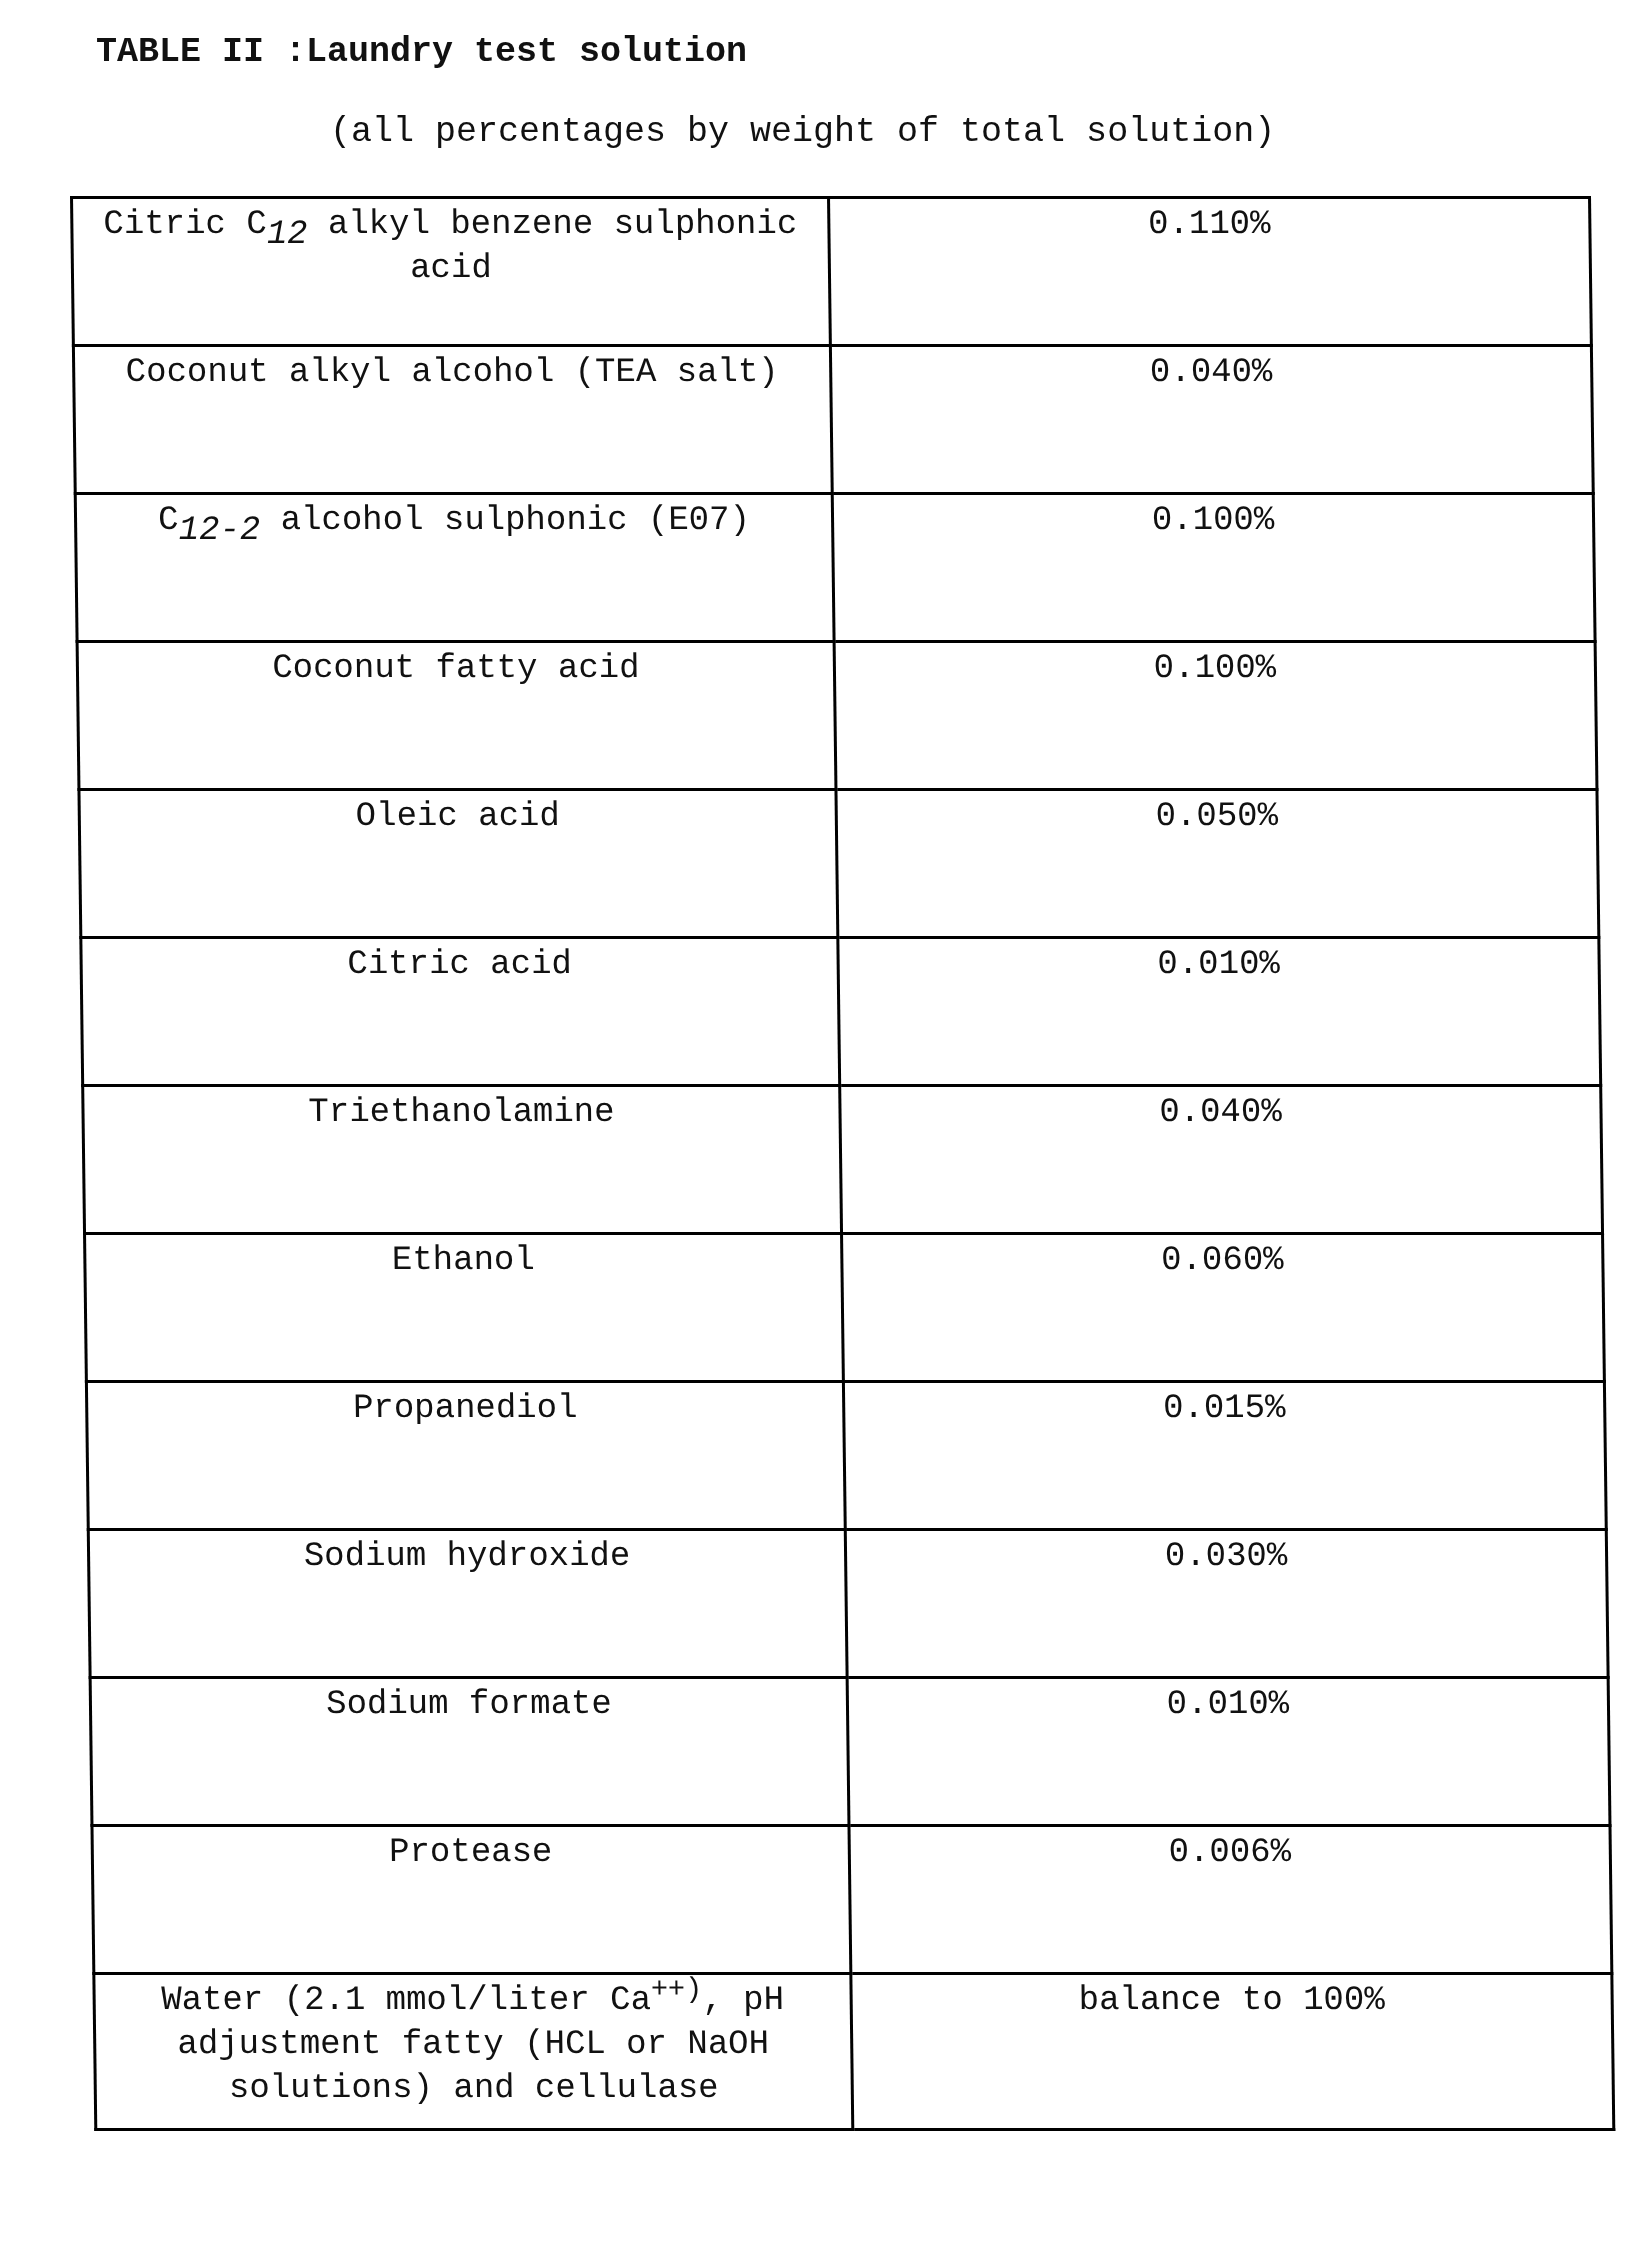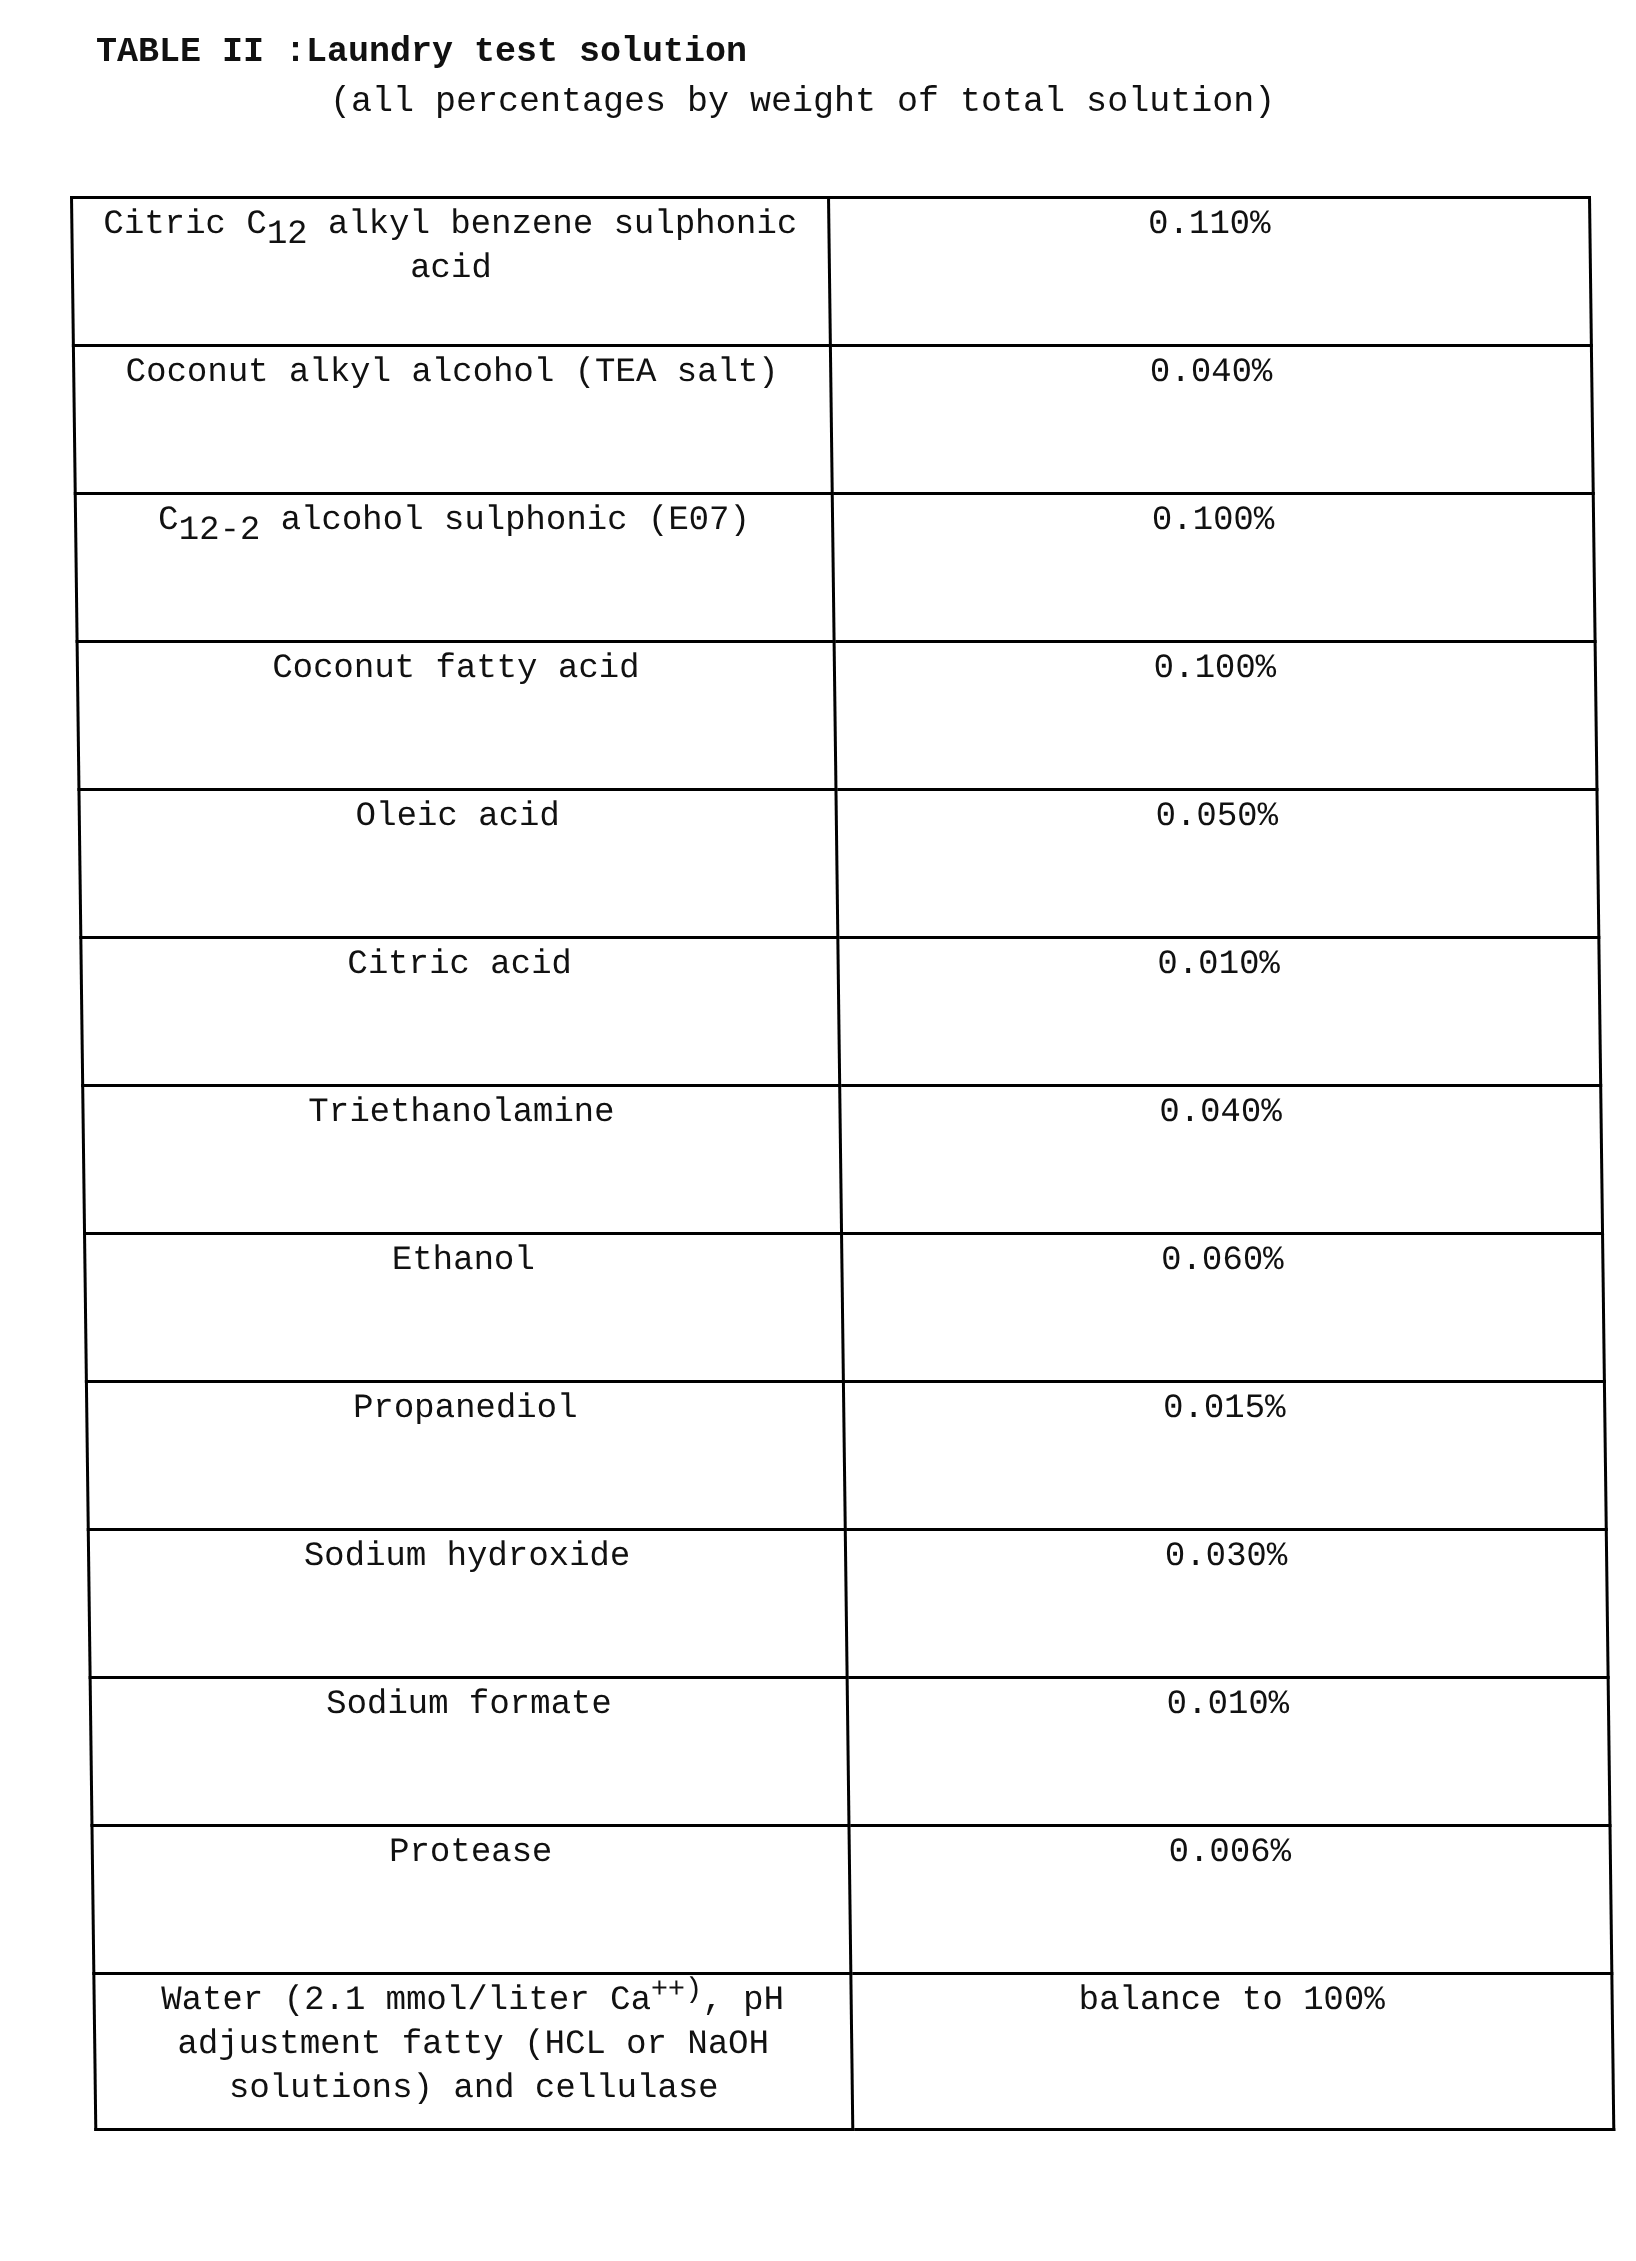--- a/index.html
+++ b/index.html
@@ -6,21 +6,21 @@
   body {
     width: 1636px; height: 2261px; position: relative; overflow: hidden;
     font-family: "Liberation Mono", "DejaVu Sans Mono", monospace;
     color: #111111;
   }
   .title {
     position: absolute; left: 96px; top: 30px;
     font-size: 35px; white-space: pre; line-height: 44px; font-weight: bold;
   }
   .subtitle {
-    position: absolute; left: 330px; top: 80px;
+    position: absolute; left: 330px; top: 110px;
     font-size: 35px; white-space: pre; line-height: 44px;
   }
   .table-wrap {
     position: absolute; left: 70px; top: 196px;
     width: 1518px;
     transform-origin: 0 0;
     transform: skewX(0.72deg);
   }
   table {
     border-collapse: collapse; width: 100%;
@@ -31,21 +31,21 @@
     vertical-align: top;
     text-align: center;
     font-size: 34px;
     line-height: 44px;
     padding: 3.4px 11.8px 0 11.8px;
     height: 148px;
     box-sizing: border-box;
   }
   td.ing { width: 757px; }
   td.val { width: 761px; }
-  sub { font-size: 34px; vertical-align: -10px; line-height: 0; }
+  sub { font-size: 34px; vertical-align: -10px; line-height: 0; font-style: italic; }
   sup { font-size: 28.6px; vertical-align: 11.8px; line-height: 0; }
   tr.last td { height: 156px; }
 </style>
 </head>
 <body>
 
 <div class="title">TABLE II :Laundry test solution</div>
 <div class="subtitle">(all percentages by weight of total solution)</div>
 
 <div class="table-wrap">

